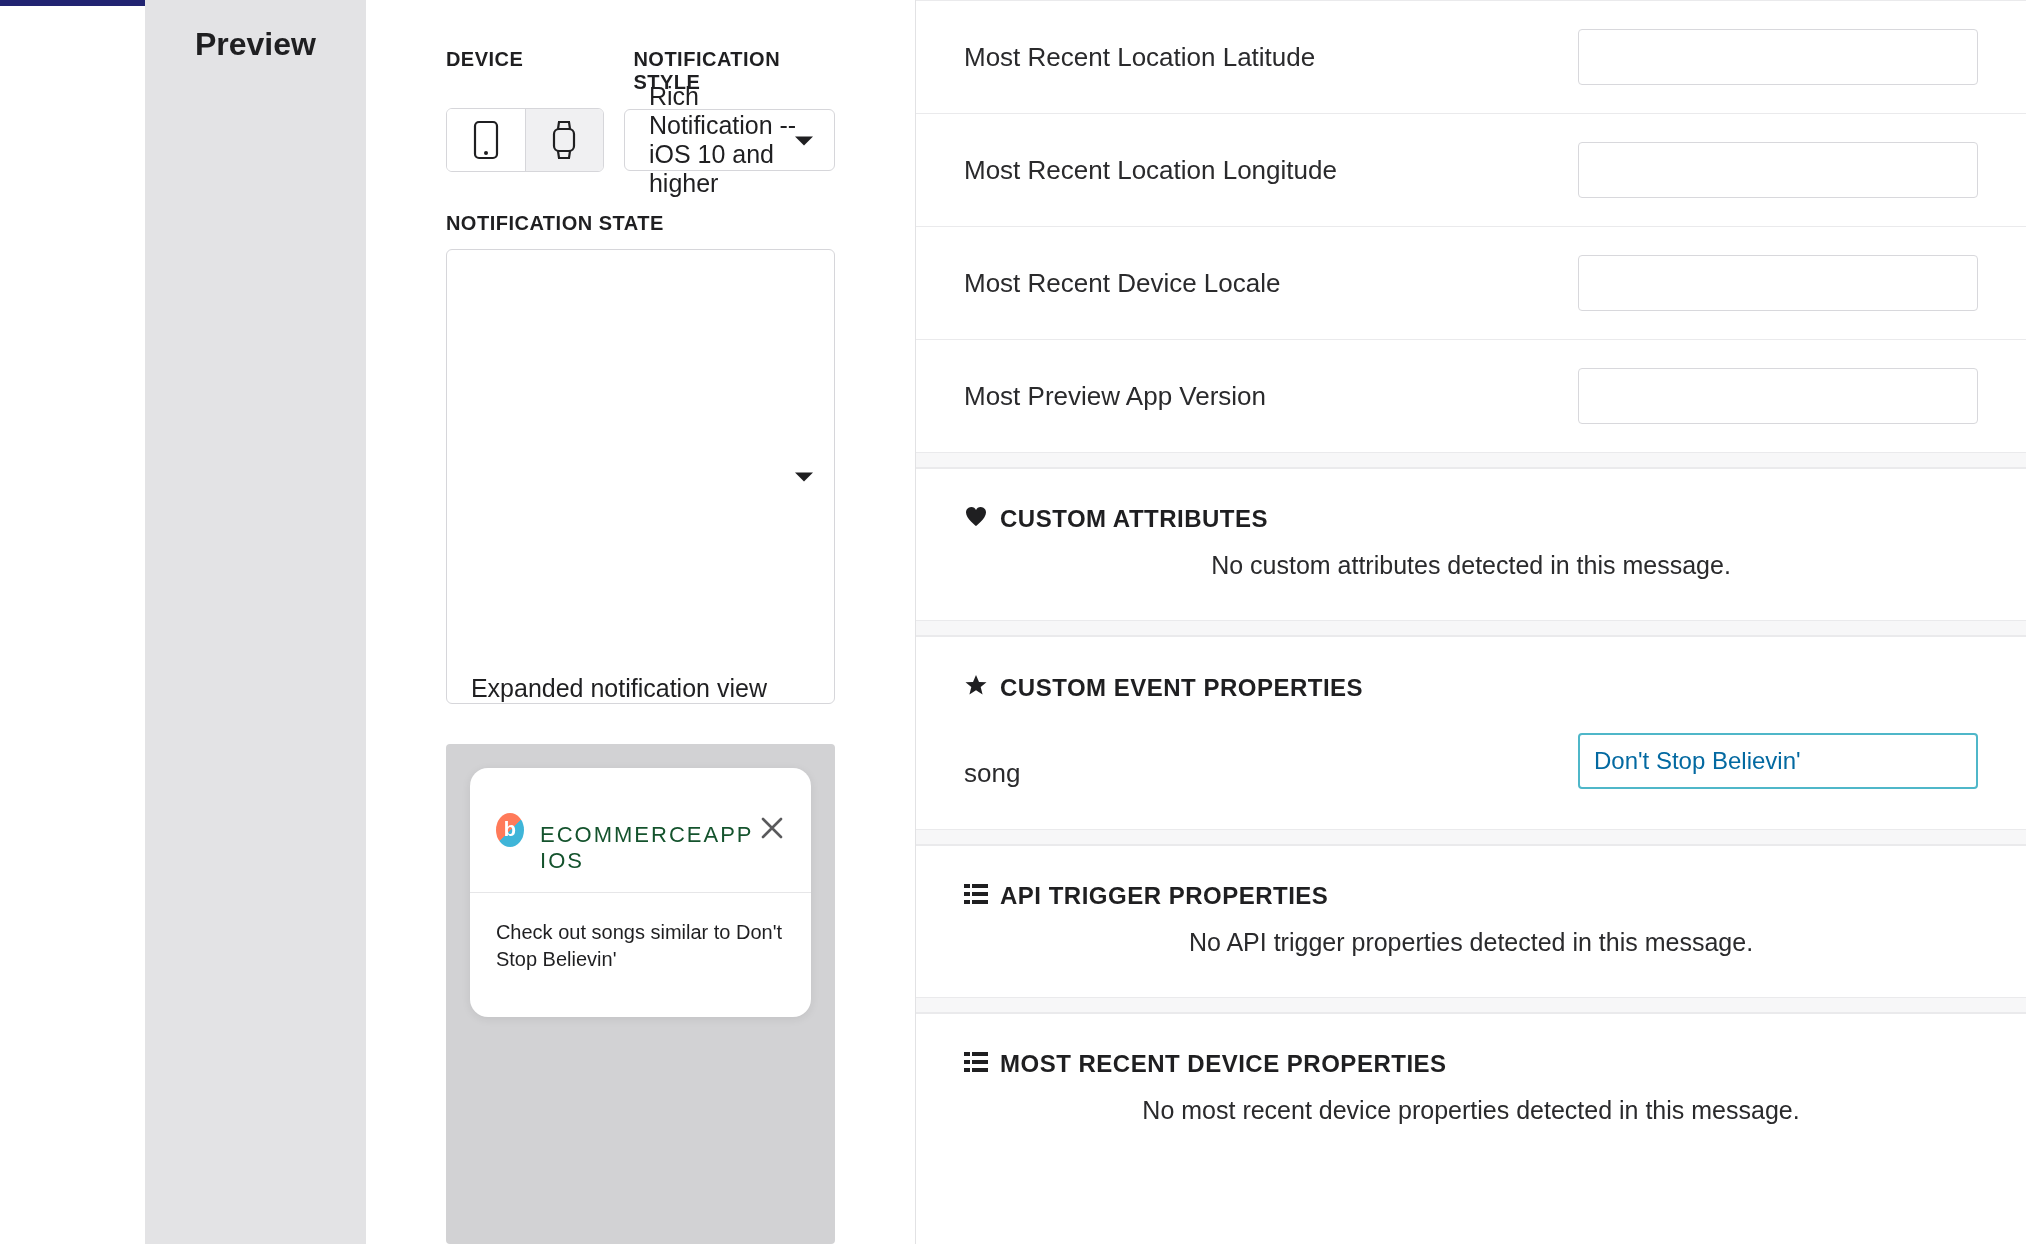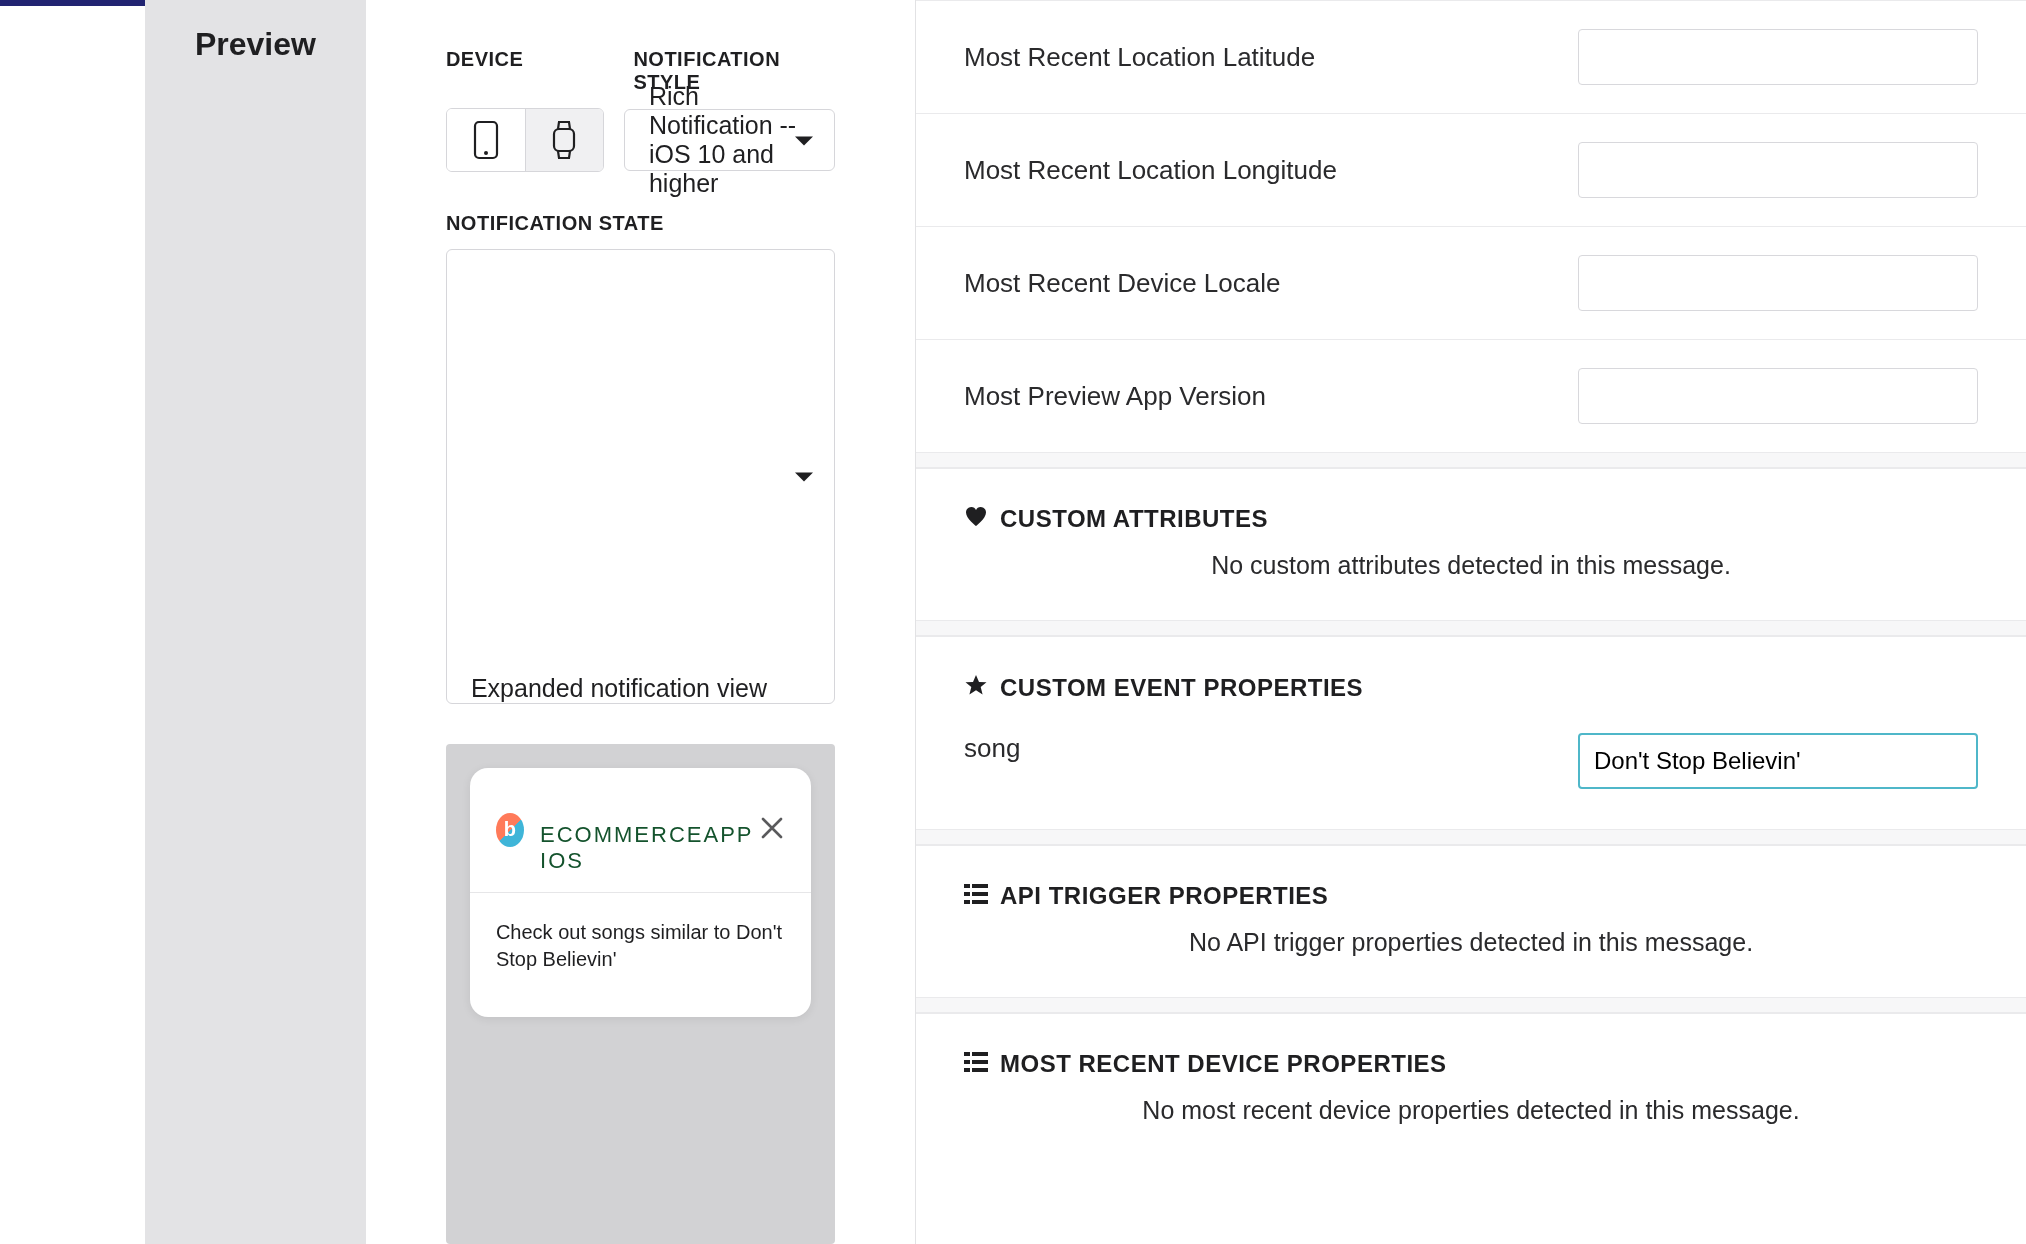--- a/index.html
+++ b/index.html
@@ -168,21 +168,21 @@
     color:#2a2a2c;
   }
   .field-input {
     margin-left:auto;
     width: 400px;
     height: 56px;
     border:1px solid #d8d8dc;
     border-radius:4px;
     font-size: 24px;
     padding: 0 14px;
-    color:#000000;
+    color:#0369a1;
     background:#fff;
   }
   .field-input.focused {
     border:2px solid #4fb7c9;
     outline:none;
   }
   .group-block {
     border-top: 1px solid #eaeaec;
     padding: 36px 48px 40px 48px;
   }
@@ -197,21 +197,21 @@
     margin-bottom: 18px;
   }
   .group-empty {
     font-size: 25px;
     color:#2a2a2c;
     text-align:center;
     margin-top: 6px;
   }
   .prop-row {
     display:flex;
-    align-items:flex-start;
+    align-items:flex-end;
     margin-top: 30px;
   }
   .prop-label {
     font-size: 26px;
     color:#2a2a2c;
   }
   .prop-row .field-input { margin-left:auto; }
   .section-divider {
     height: 16px;
     background:#f7f7f8;

